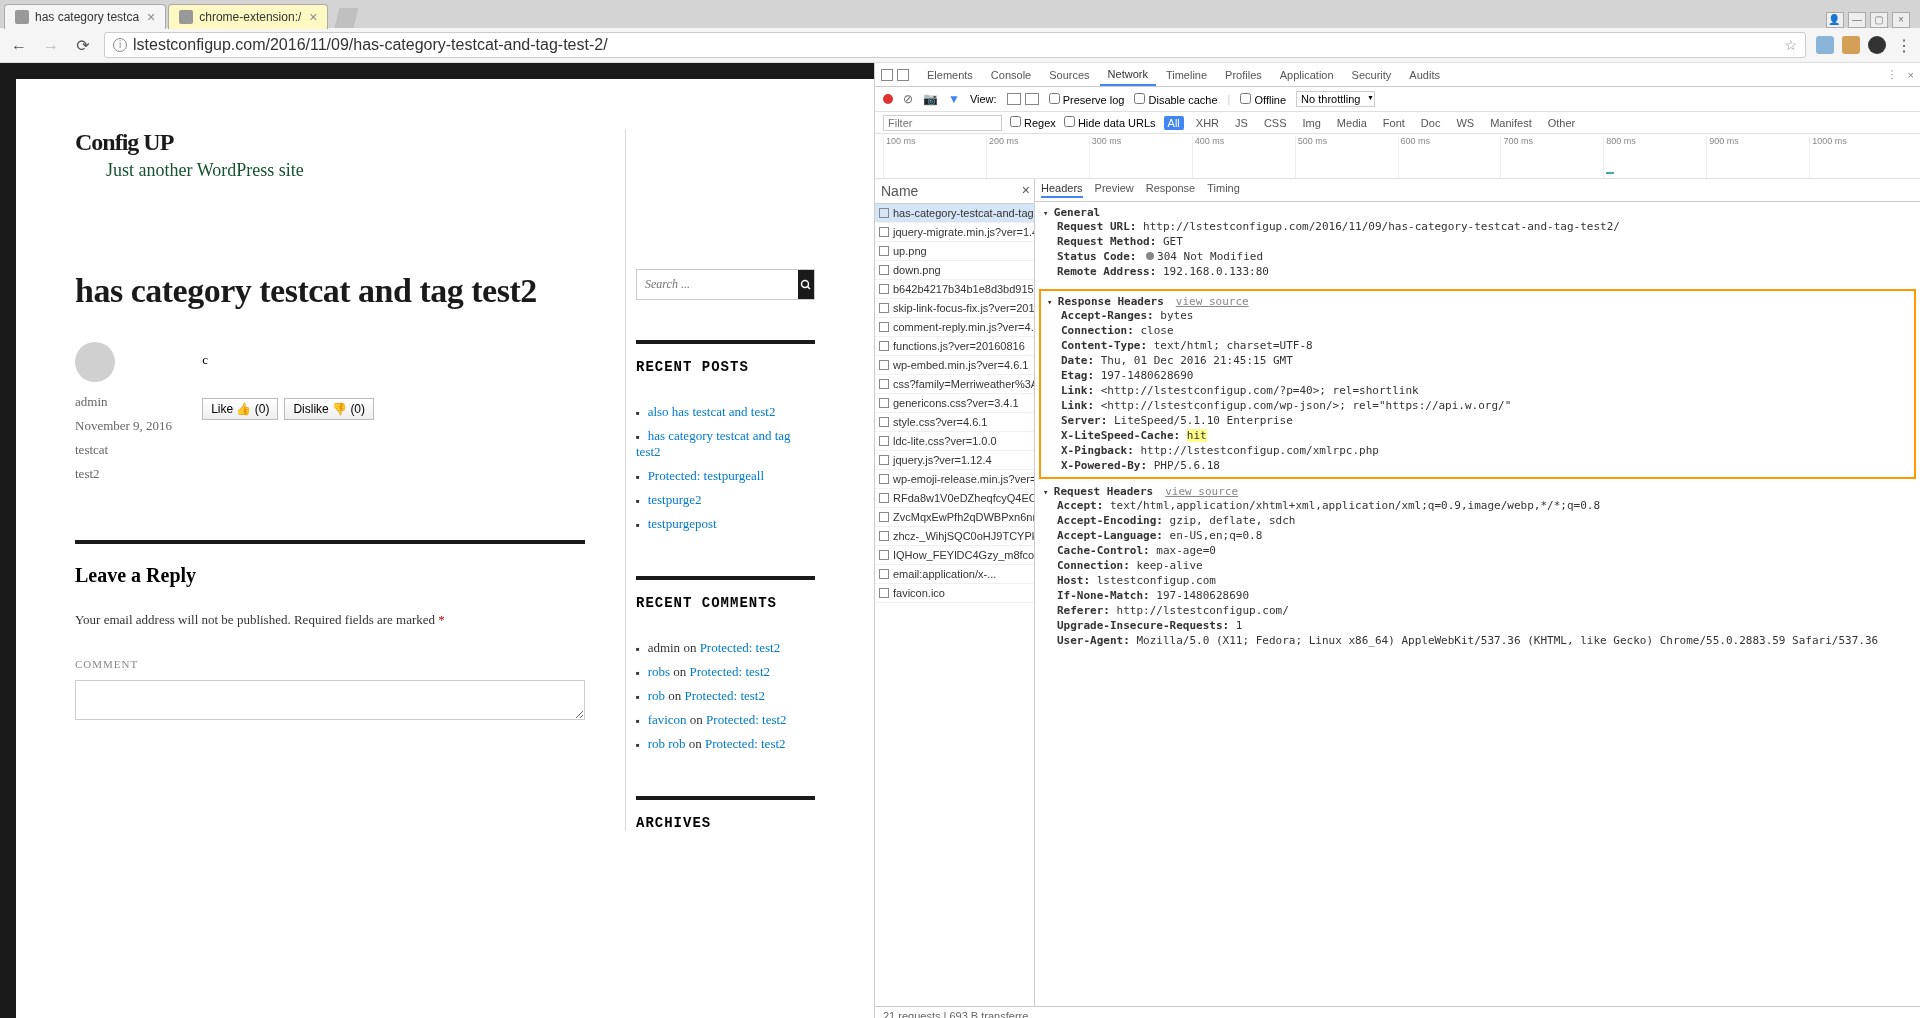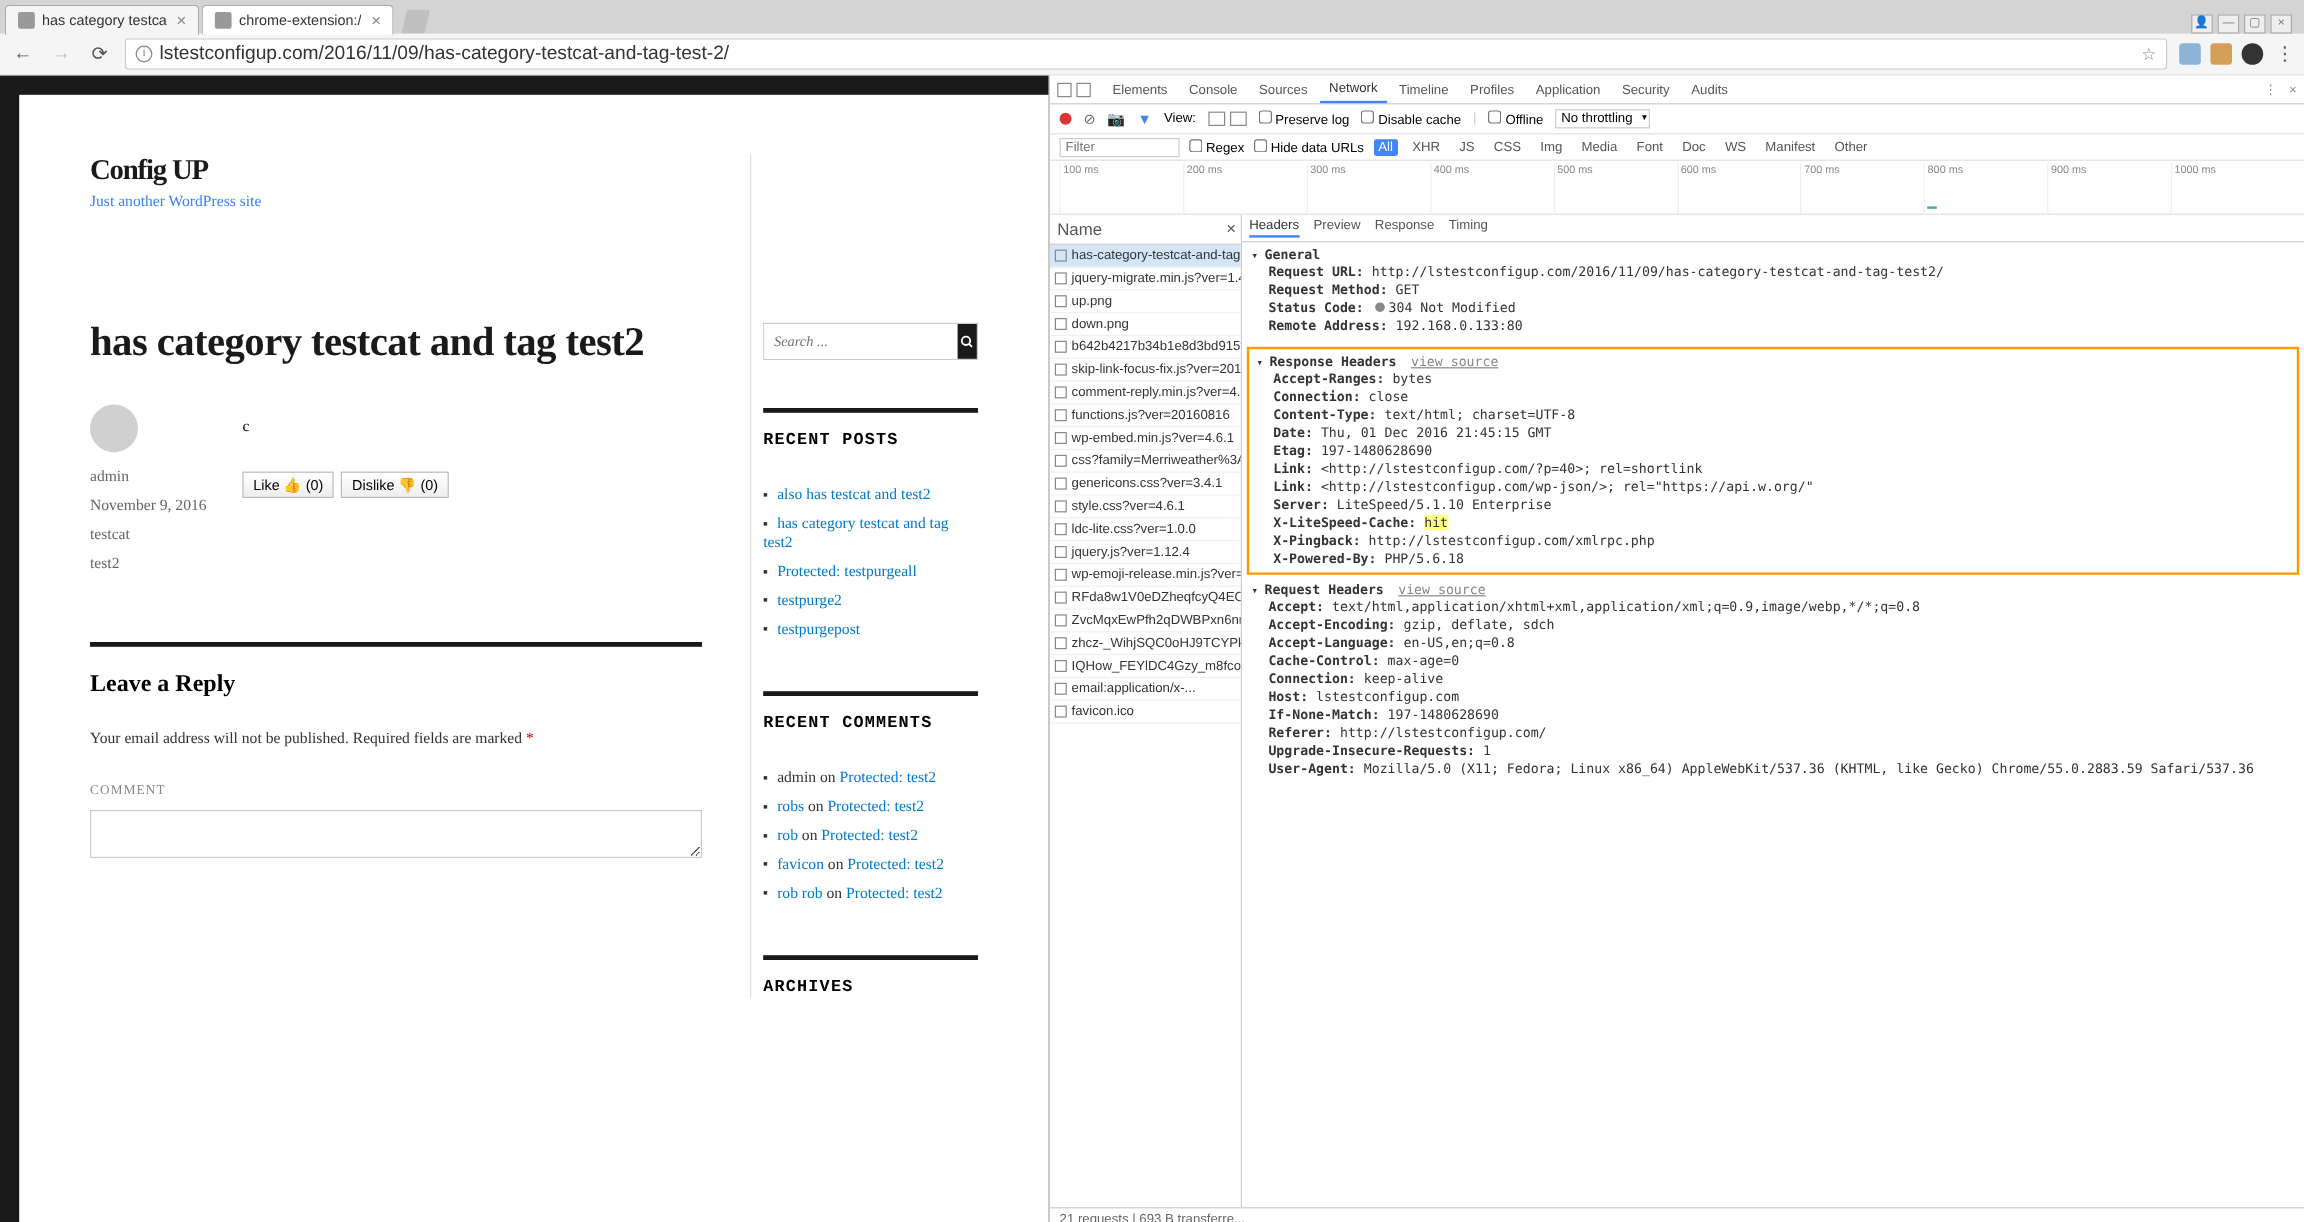--- a/index.html
+++ b/index.html
@@ -2,21 +2,21 @@
 <html><head>
 <meta charset="utf-8">
 <style>
 * { margin: 0; padding: 0; box-sizing: border-box; }
 body { font-family: -apple-system, BlinkMacSystemFont, "Segoe UI", Arial, sans-serif; font-size: 13px; background: #fff; overflow: hidden; }
 
 
 .browser-chrome { background: #f5f5f5; border-bottom: 1px solid #ddd; }
 .tab-bar { display: flex; align-items: flex-end; height: 28px; background: #d4d4d4; padding: 0 4px; }
 .tab { display: flex; align-items: center; background: #f5f5f5; padding: 4px 10px; border-radius: 4px 4px 0 0; margin-right: 2px; font-size: 12px; color: #333; max-width: 170px; border: 1px solid #aaa; border-bottom: none; position: relative; top: 1px; }
-.tab.inactive { background: #ffffff; }
+.tab.inactive { background: #fef9c3; }
 .tab-favicon { width: 14px; height: 14px; margin-right: 6px; background: #999; border-radius: 2px; }
 .tab-title { white-space: nowrap; overflow: hidden; text-overflow: ellipsis; flex: 1; }
 .tab-close { margin-left: 8px; color: #888; font-size: 14px; }
 .newtab { width: 24px; height: 20px; background: #c0c0c0; clip-path: polygon(20% 0, 100% 0, 80% 100%, 0% 100%); margin-left: 4px; }
 .chrome-controls { margin-left: auto; display: flex; gap: 4px; padding-right: 6px; }
 .chrome-controls .ctrl { width: 18px; height: 16px; border: 1px solid #aaa; background: #eee; font-size: 10px; text-align: center; line-height: 14px; color: #777; }
 
 .nav-bar { display: flex; align-items: center; padding: 4px 8px; gap: 10px; }
 .nav-btn { width: 22px; height: 22px; display: flex; align-items: center; justify-content: center; color: #555; font-size: 16px; }
 .nav-btn.disabled { color: #bbb; }
@@ -32,21 +32,21 @@
 .menu-dots { font-size: 16px; color: #555; }
 
 
 .main-layout { display: flex; height: calc(100vh - 56px); }
 .page-area { width: 874px; background: #1a1a1a; padding: 16px 0 0 16px; overflow: hidden; }
 .page-content { background: #fff; height: 100%; overflow-y: auto; padding: 50px 0 0 0; }
 .page-inner { max-width: 820px; margin: 0 auto; padding: 0 40px; display: flex; gap: 40px; }
 .page-left { flex: 1.5; }
 .page-right { width: 190px; border-left: 1px solid #ddd; padding-left: 0; }
 .site-title { font-size: 24px; font-weight: 900; color: #1a1a1a; font-family: Georgia, serif; letter-spacing: -1px; }
-.site-tagline { font-size: 13px; color: #3b82f6; margin-top: 4px; font-family: Georgia, serif; }
+.site-tagline { font-size: 18px; color: #14532d; margin-top: 4px; font-family: Georgia, serif; margin-left: 31px; }
 .post-title { font-size: 34px; font-weight: 900; color: #1a1a1a; margin-top: 90px; line-height: 1.2; font-family: Georgia, serif; letter-spacing: -0.5px; }
 .post-meta { margin-top: 30px; }
 .avatar { width: 40px; height: 40px; background: #d0d0d0; border-radius: 50%; }
 .meta-text { font-size: 13px; color: #666; margin-top: 12px; font-family: Georgia, serif; }
 .meta-line { margin-bottom: 8px; }
 .vote-row { display: flex; gap: 6px; margin-top: 30px; margin-left: 150px; }
 .vote-btn { border: 1px solid #bbb; background: linear-gradient(#fff, #eee); padding: 3px 8px; font-size: 12px; cursor: pointer; }
 .divider { border-top: 4px solid #1a1a1a; margin-top: 50px; }
 .reply-title { font-size: 20px; font-weight: 900; margin-top: 20px; font-family: Georgia, serif; }
 .reply-text { font-size: 13px; color: #333; margin-top: 25px; font-family: Georgia, serif; }
@@ -77,21 +77,21 @@
 
 .dt-toolbar { display: flex; align-items: center; padding: 4px 8px; border-bottom: 1px solid #e0e0e0; gap: 10px; height: 25px; }
 .rec-dot { width: 10px; height: 10px; background: #d33; border-radius: 50%; }
 .tb-icon { color: #666; font-size: 12px; }
 .view-icons { display: flex; gap: 4px; }
 .view-icon { width: 14px; height: 12px; border: 1px solid #888; }
 .throttle { border: 1px solid #ccc; padding: 1px 14px 1px 4px; font-size: 11px; position: relative; }
 .throttle::after { content: "▾"; position: absolute; right: 2px; font-size: 8px; }
 
 .dt-filter { display: flex; align-items: center; padding: 3px 8px; border-bottom: 1px solid #e0e0e0; gap: 8px; height: 22px; }
-.filter-input { border: 1px solid #ccc; padding: 1px 4px; width: 100px; font-size: 11px; height: 16px; }
+.filter-input { border: 1px solid #ccc; padding: 1px 4px; width: 119px; font-size: 11px; height: 16px; }
 .ftype { padding: 1px 4px; color: #555; cursor: pointer; font-size: 11px; }
 .ftype.active { background: #4285f4; color: #fff; border-radius: 2px; }
 
 .dt-timeline { height: 45px; border-bottom: 1px solid #e0e0e0; display: flex; font-size: 9px; color: #888; padding: 2px 8px 0 8px; }
 .tl-tick { flex: 1; border-left: 1px solid #eee; padding-left: 2px; position: relative; }
 .tl-mark { position: absolute; bottom: 4px; width: 8px; height: 2px; background: #4aa; }
 
 .dt-body { flex: 1; display: flex; min-height: 0; }
 .req-list { width: 160px; border-right: 1px solid #ccc; overflow-y: auto; }
 .req-header { border-bottom: 1px solid #ccc; padding: 4px 6px; font-size: 14px; color: #555; position: relative; }

